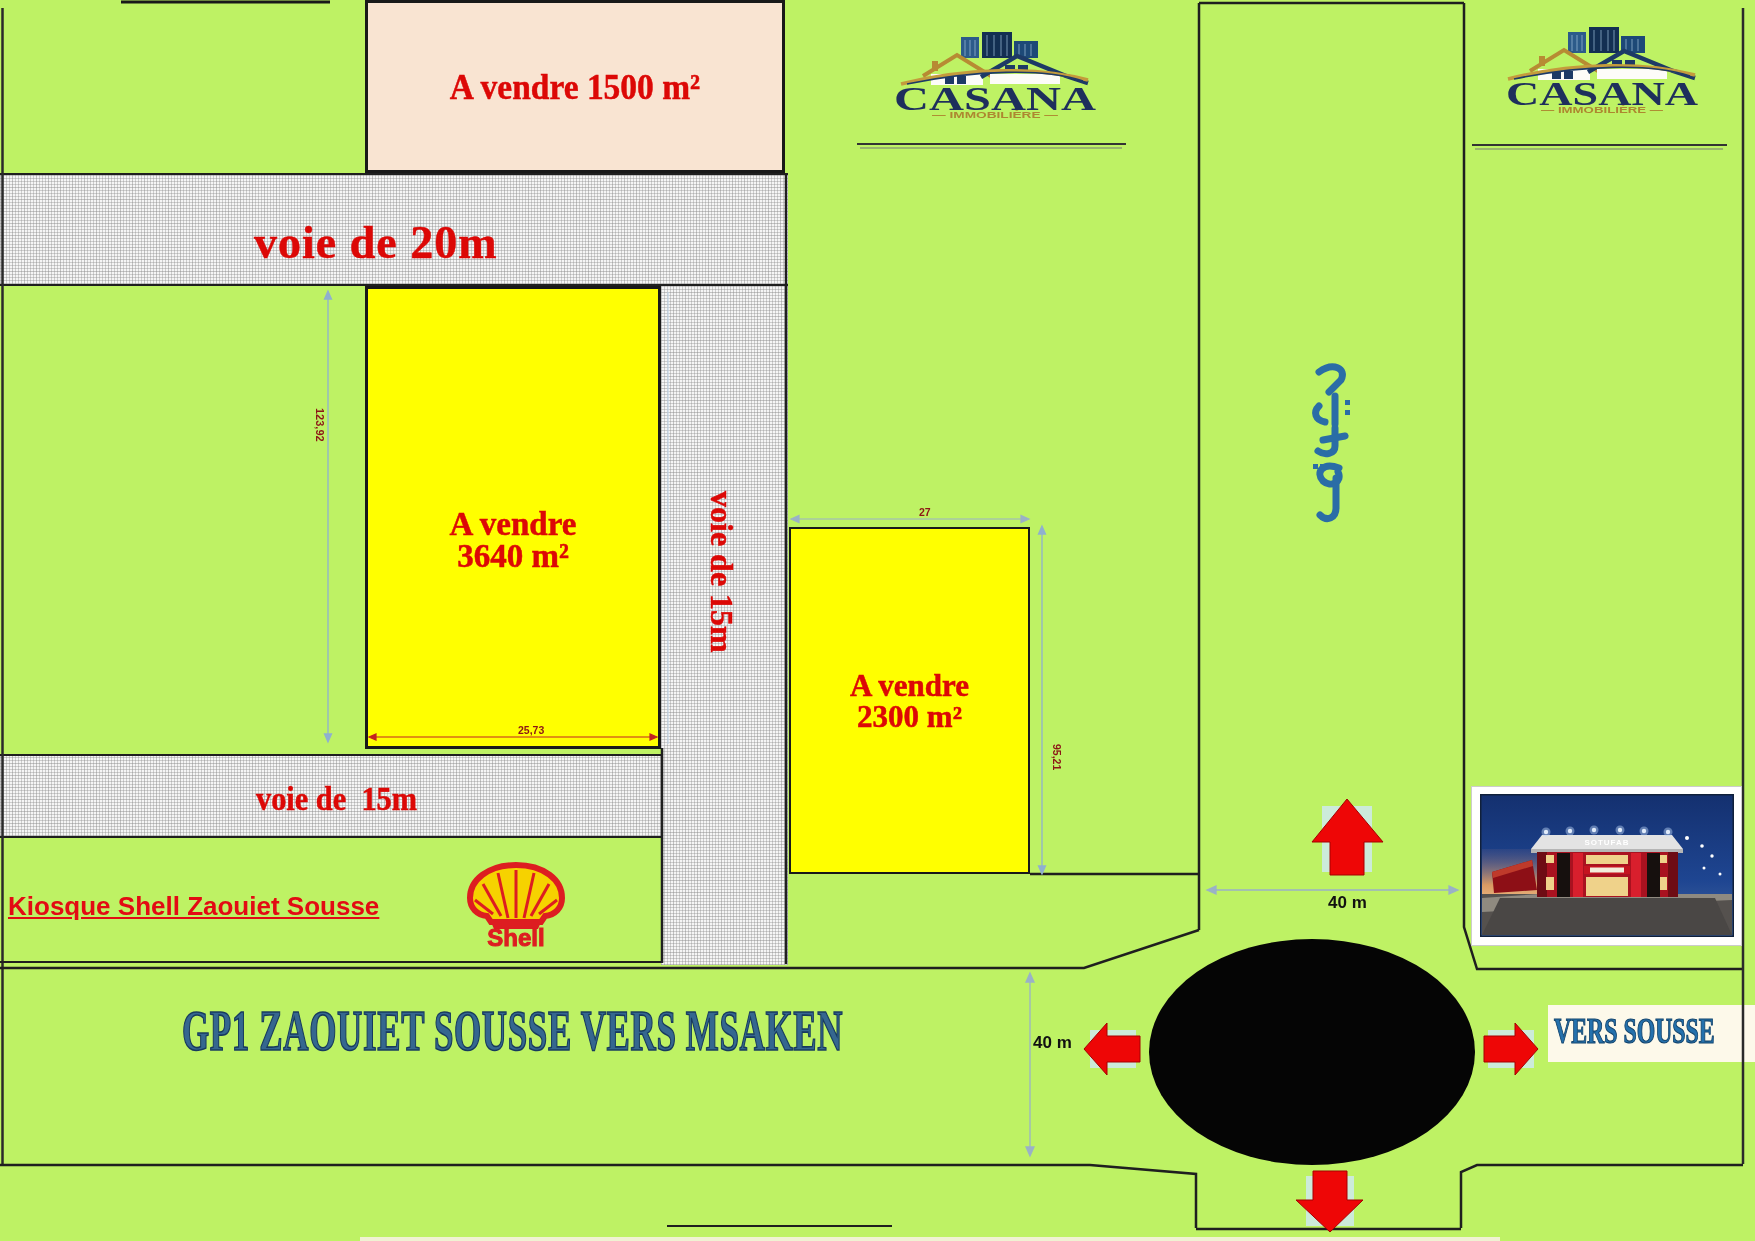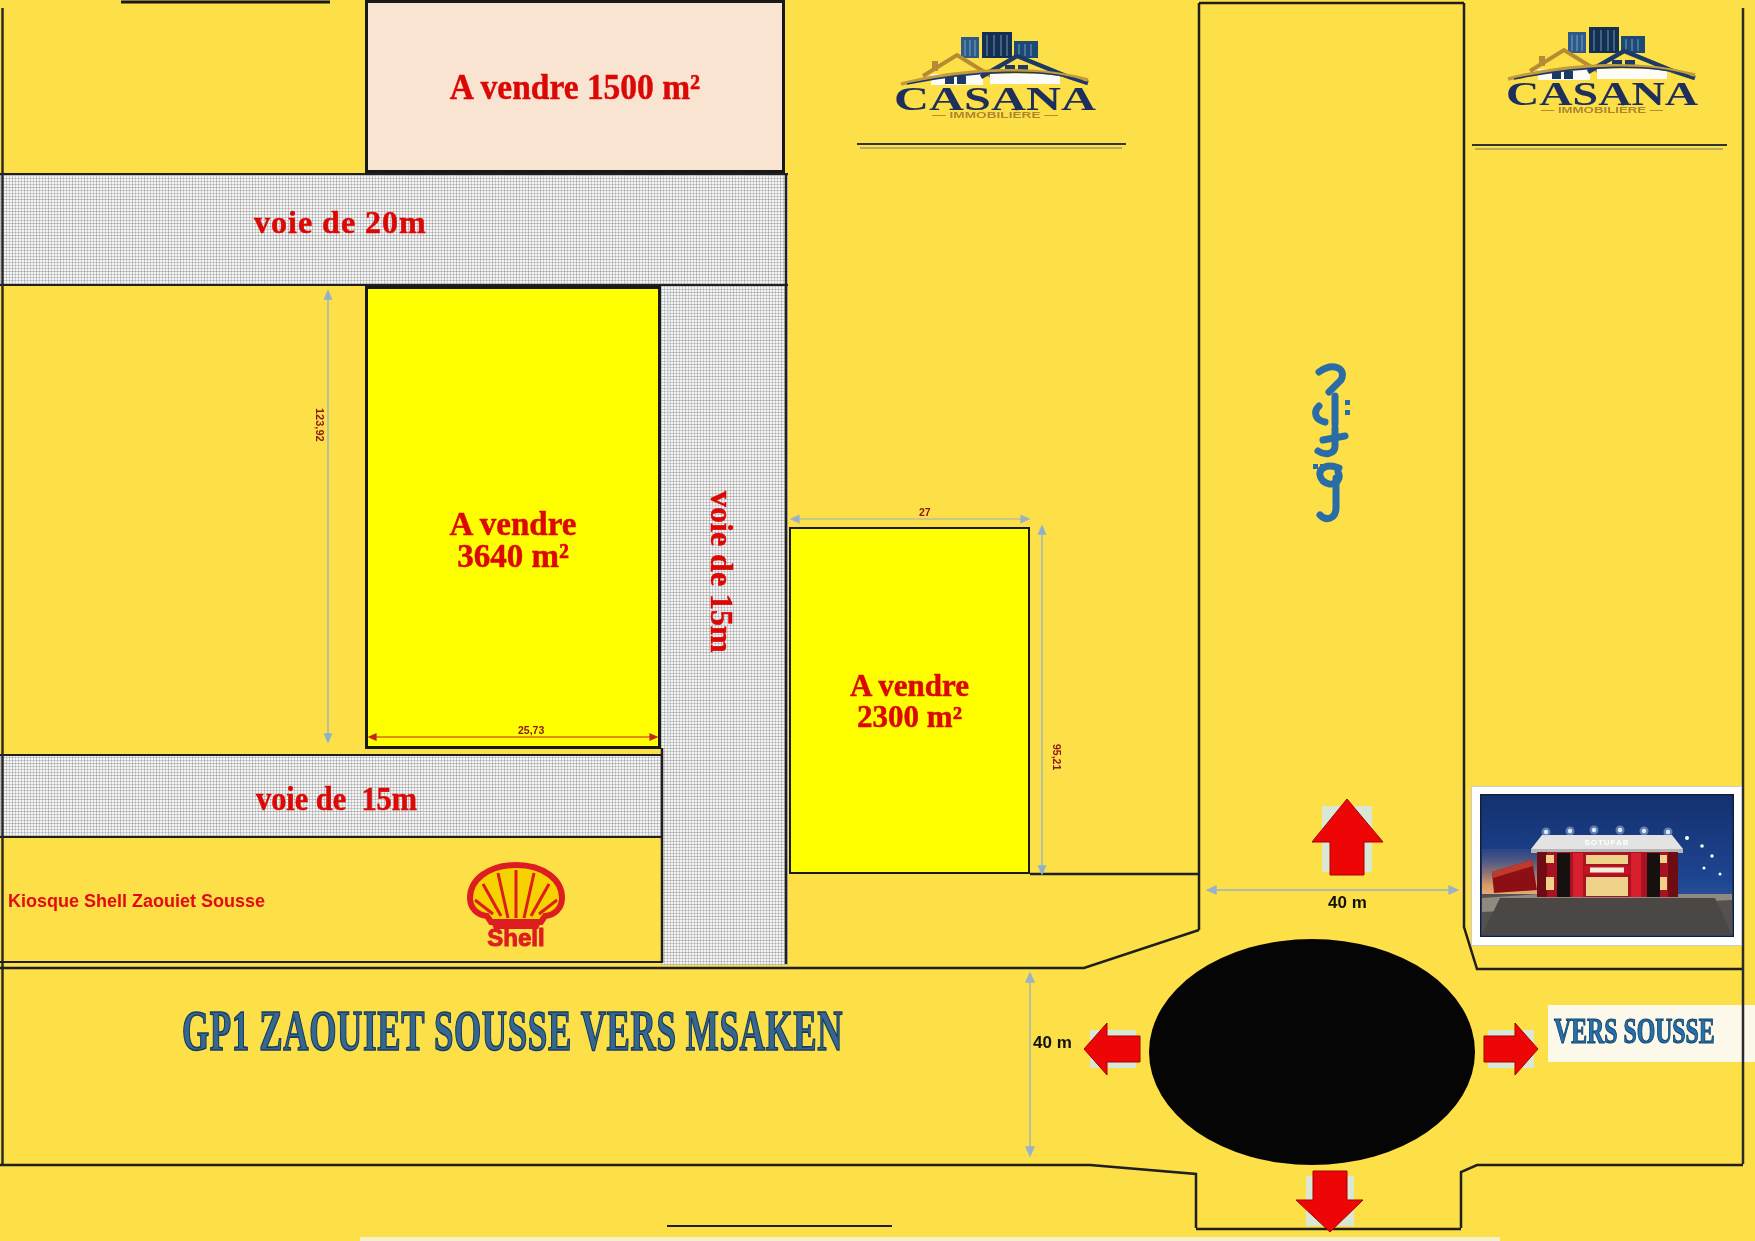--- a/index.html
+++ b/index.html
@@ -1,16 +1,16 @@
 <!DOCTYPE html>
 <html><head>
 <meta charset="utf-8">
 <style>
   html,body{margin:0;padding:0;background:#ffffff;}
-  #page{position:relative;width:1755px;height:1241px;background:#fde047;overflow:hidden;
+  #page{position:relative;width:1755px;height:1241px;background:#bef264;overflow:hidden;
         font-family:"Liberation Sans", sans-serif;}
   .hatch{background-color:#f5f5f5;
     background-image:
       repeating-linear-gradient(0deg, rgba(135,135,135,.36) 0 1px, transparent 1px 3px),
       repeating-linear-gradient(90deg, rgba(135,135,135,.36) 0 1px, transparent 1px 3px),
       repeating-linear-gradient(0deg, rgba(150,150,150,.18) 0 1px, transparent 1px 12px),
       repeating-linear-gradient(90deg, rgba(150,150,150,.18) 0 1px, transparent 1px 12px);}
   .abs{position:absolute;}
   .redserif{font-family:"Liberation Serif", serif;font-weight:bold;color:#dc0806;-webkit-text-stroke:0.5px #dc0806;}
   .dim{font-family:"Liberation Sans", sans-serif;font-weight:bold;color:#8c1616;font-size:11px;}
@@ -31,27 +31,27 @@
   <div class="abs redserif" style="left:365px;top:66px;width:420px;text-align:center;font-size:36px;transform:scaleX(0.93);">A vendre 1500 m²</div>
 
   <div class="abs" style="left:365px;top:286px;width:296px;height:463px;background:#ffff00;border:3px solid #191919;box-sizing:border-box;"></div>
 
   <div class="abs redserif" style="left:365px;top:508px;width:296px;text-align:center;font-size:33px;line-height:32px;">A vendre<br>3640 m²</div>
 
   <div class="abs" style="left:789px;top:527px;width:241px;height:347px;background:#ffff00;border:2px solid #191919;box-sizing:border-box;"></div>
 
   <div class="abs redserif" style="left:789px;top:670px;width:241px;text-align:center;font-size:31px;line-height:31px;">A vendre<br>2300 m²</div>
 
-  <div class="abs redserif" style="left:254px;top:204px;font-size:32px;letter-spacing:1px;">voie de 20m</div>
+  <div class="abs redserif" style="left:254px;top:216px;font-size:46px;letter-spacing:1px;">voie de 20m</div>
 
   <div class="abs redserif" style="left:703px;top:491px;font-size:32px;writing-mode:vertical-rl;">voie de 15m</div>
 
   <div class="abs redserif" style="left:256px;top:781px;font-size:33px;transform:scaleX(0.92);transform-origin:left top;">voie de&nbsp; 15m</div>
 
-  <div class="abs" style="left:8px;top:891px;font-size:18px;font-weight:bold;color:#e30b13;">Kiosque Shell Zaouiet Sousse</div>
+  <div class="abs" style="left:8px;top:891px;font-size:26px;font-weight:bold;color:#e30b13;text-decoration:underline;">Kiosque Shell Zaouiet Sousse</div>
 
   <div class="abs dim" style="left:326px;top:408px;transform:rotate(90deg);transform-origin:left top;">123,92</div>
 
   <div class="abs dim" style="left:518px;top:724px;font-size:10.5px;">25,73</div>
 
   <div class="abs dim" style="left:919px;top:506px;font-size:10.5px;">27</div>
 
   <div class="abs dim" style="left:1063px;top:744px;transform:rotate(90deg);transform-origin:left top;font-size:10.5px;">95,21</div>
 
   <div class="abs" style="left:1328px;top:893px;font-size:17px;font-weight:bold;color:#111;">40 m</div>

